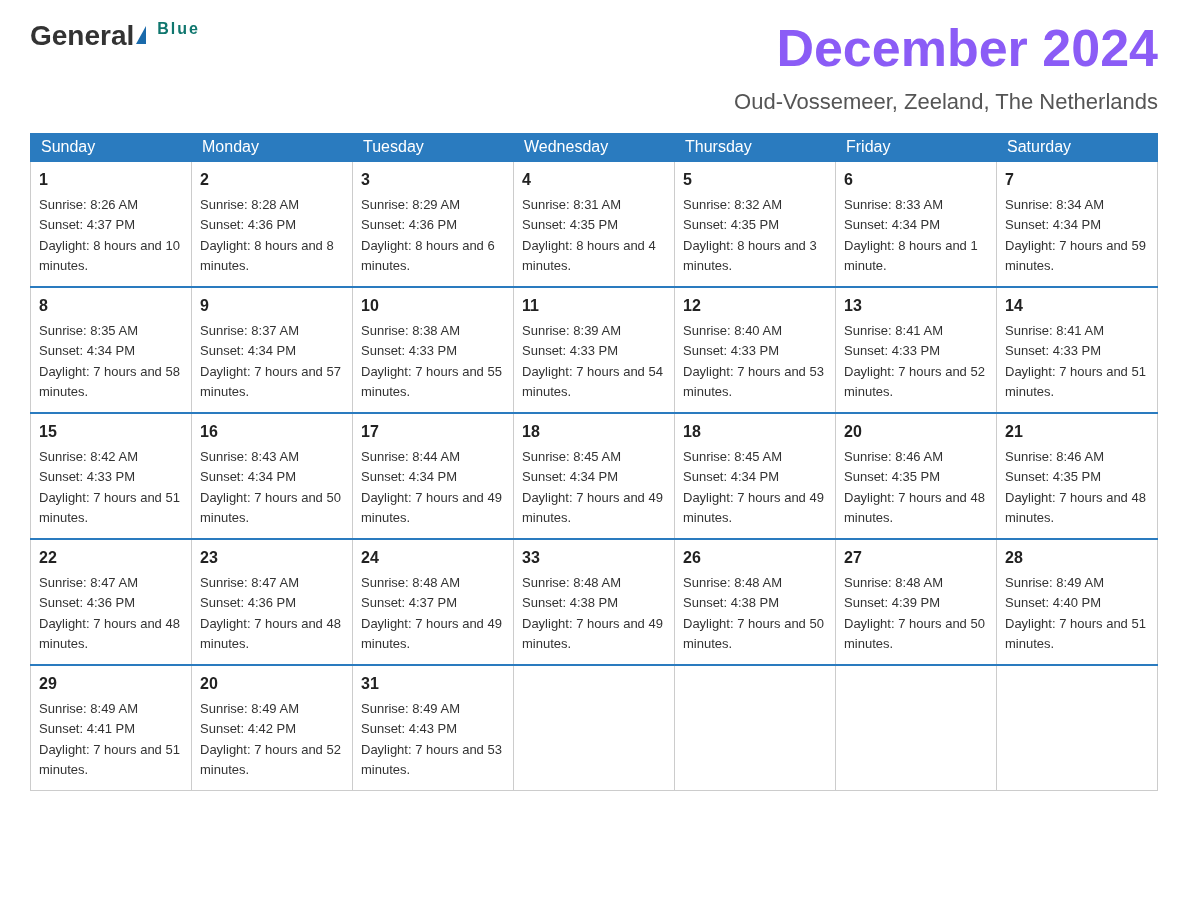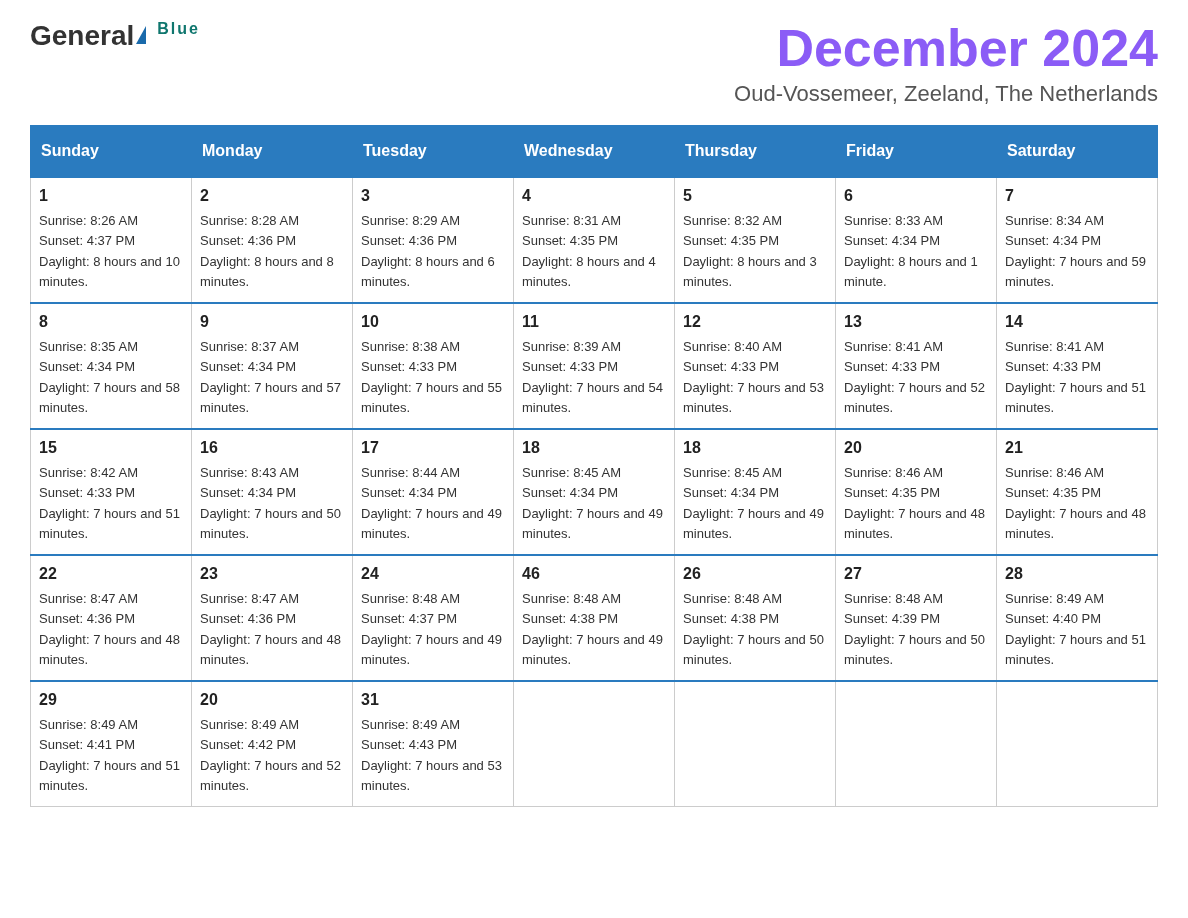--- a/index.html
+++ b/index.html
@@ -49,33 +49,33 @@
     }
     .month-title {
       font-size: 52px;
       font-weight: bold;
       color: #8b5cf6;
       line-height: 1.1;
     }
     .location-subtitle {
       font-size: 22px;
       color: #555;
-      margin-top: 4px;
+      margin-top: 12px;
     }
     .calendar-table {
       width: 100%;
       border-collapse: collapse;
       border: 1px solid #999;
     }
     .calendar-table th {
       background-color: #2a7bbf;
       color: #fff;
       font-size: 16px;
-      font-weight: bold;
-      padding: 16px 10px;
+      font-weight: normal;
+      padding: 4px 10px;
       text-align: left;
       border: 1px solid #2a7bbf;
     }
     .calendar-table td {
       vertical-align: top;
       padding: 6px 8px 10px 8px;
       border: 1px solid #ccc;
       width: calc(100% / 7);
       font-size: 13.5px;
       line-height: 1.5;
@@ -181,21 +181,21 @@
         <td><span class="day-num">21</span>
         <span class="day-info">Sunrise: 8:46 AM<br>Sunset: 4:35 PM<br>Daylight: 7 hours and 48 minutes.</span></td>
       </tr>
       <tr class="week-row">
         <td><span class="day-num">22</span>
         <span class="day-info">Sunrise: 8:47 AM<br>Sunset: 4:36 PM<br>Daylight: 7 hours and 48 minutes.</span></td>
         <td><span class="day-num">23</span>
         <span class="day-info">Sunrise: 8:47 AM<br>Sunset: 4:36 PM<br>Daylight: 7 hours and 48 minutes.</span></td>
         <td><span class="day-num">24</span>
         <span class="day-info">Sunrise: 8:48 AM<br>Sunset: 4:37 PM<br>Daylight: 7 hours and 49 minutes.</span></td>
-        <td><span class="day-num">46</span>
+        <td><span class="day-num">33</span>
         <span class="day-info">Sunrise: 8:48 AM<br>Sunset: 4:38 PM<br>Daylight: 7 hours and 49 minutes.</span></td>
         <td><span class="day-num">26</span>
         <span class="day-info">Sunrise: 8:48 AM<br>Sunset: 4:38 PM<br>Daylight: 7 hours and 50 minutes.</span></td>
         <td><span class="day-num">27</span>
         <span class="day-info">Sunrise: 8:48 AM<br>Sunset: 4:39 PM<br>Daylight: 7 hours and 50 minutes.</span></td>
         <td><span class="day-num">28</span>
         <span class="day-info">Sunrise: 8:49 AM<br>Sunset: 4:40 PM<br>Daylight: 7 hours and 51 minutes.</span></td>
       </tr>
       <tr class="week-row">
         <td><span class="day-num">29</span>

